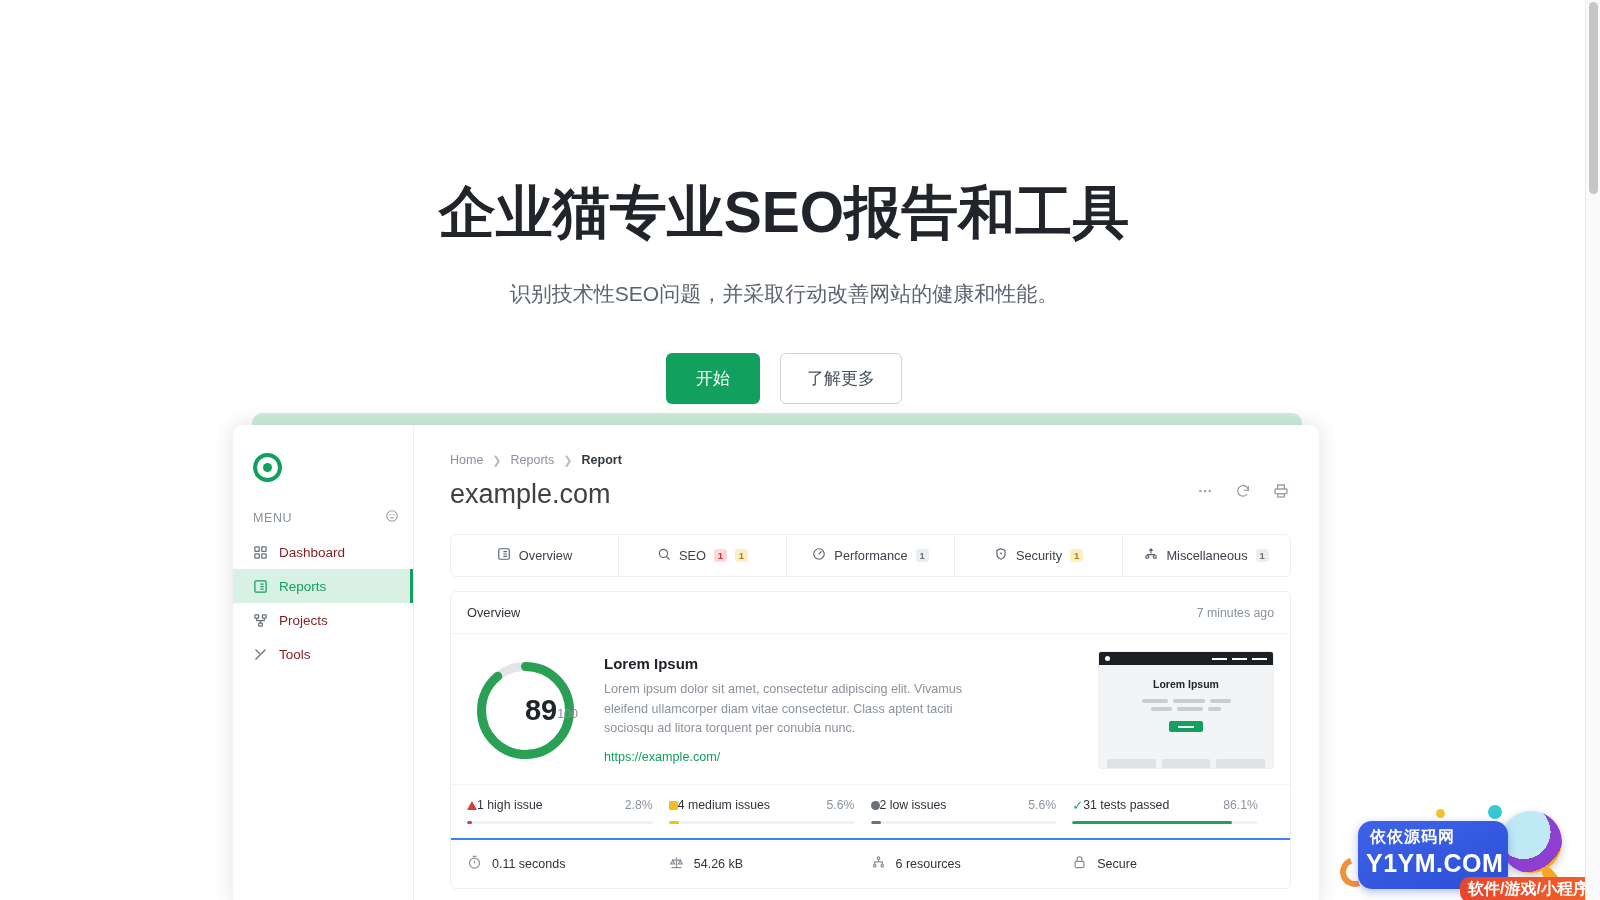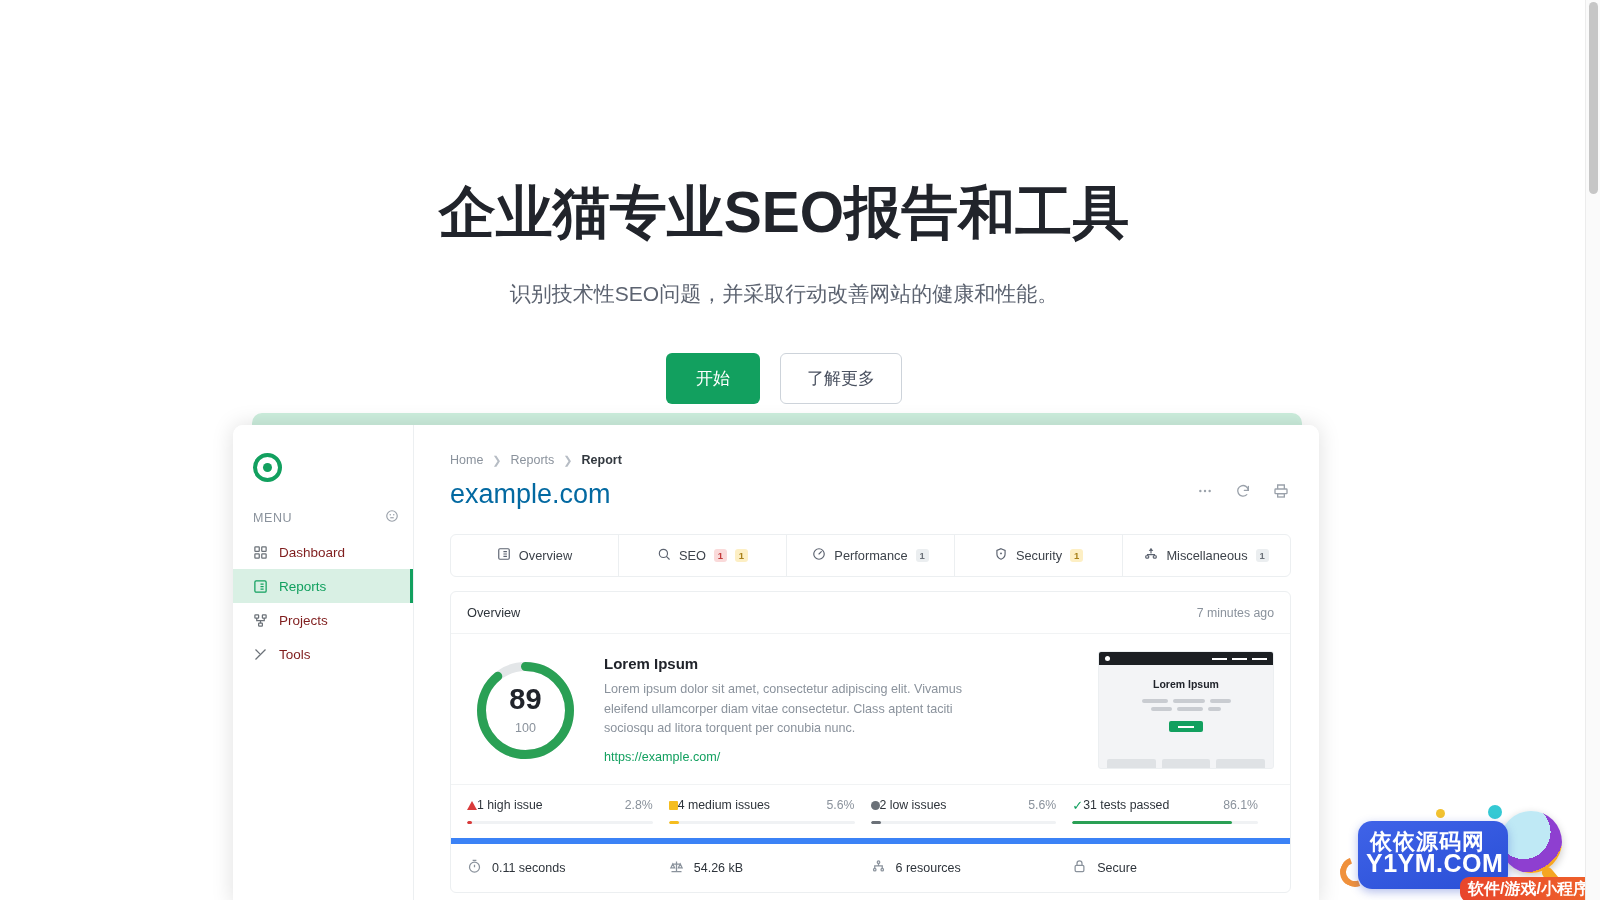--- a/index.html
+++ b/index.html
@@ -103,21 +103,21 @@
   .sb-item.active {
     background: #d9f0e4; color: #12a05f; border-right: 3px solid #12a05f;
   }
   .sb-ico { width: 15px; height: 15px; display: block; flex: none; }
 
   
   .app-main { flex: 1; background: #fff; padding: 28px 28px 0 36px; position: relative; }
   .breadcrumb { display: flex; align-items: center; gap: 9px; font-size: 12.5px; color: #8a929c; }
   .bc-sep { color: #b6bcc4; font-size: 11px; }
   .bc-current { color: #32383f; font-weight: bold; }
-  .app-title { margin-top: 12px; font-size: 27px; color: #0369a1; font-weight: normal; }
+  .app-title { margin-top: 12px; font-size: 27px; color: #404040; font-weight: normal; }
   .title-actions {
     position: absolute; right: 30px; top: 58px; display: flex; align-items: center; gap: 22px;
   }
   .ta-ico { color: #9aa1aa; cursor: pointer; display: block; }
 
   .tabs {
     margin-top: 24px; display: flex; border: 1px solid #eceff1;
     border-radius: 6px; background: #fff; overflow: hidden;
   }
   .tab {
@@ -141,22 +141,22 @@
   .panel-head {
     display: flex; justify-content: space-between; align-items: center;
     padding: 13px 16px; border-bottom: 1px solid #f1f3f4;
   }
   .panel-head-title { font-size: 12.8px; color: #2e343b; }
   .panel-head-time { font-size: 12.3px; color: #8a929c; }
 
   .ov-body { display: flex; align-items: center; padding: 17px 16px 15px 16px; gap: 20px; }
   .gauge { position: relative; width: 105px; height: 105px; flex: none; margin-left: 6px; }
   .gauge-num {
-    position: absolute; inset: 0; display: flex; flex-direction: column;
-    align-items: center; justify-content: center;
+    position: absolute; inset: 0; display: flex; flex-direction: row;
+    align-items: center; justify-content: flex-end;
   }
   .gauge-score { font-size: 29px; font-weight: bold; color: #21242b; line-height: 1; }
   .gauge-max { font-size: 12.5px; color: #8a929c; margin-top: 7px; }
   .ov-text { flex: 1; min-width: 0; padding-left: 6px; }
   .ov-h { font-size: 15px; font-weight: bold; color: #21242b; }
   .ov-p { margin-top: 8px; font-size: 12.6px; line-height: 1.55; color: #8a929c; max-width: 400px; }
   .ov-link { margin-top: 11px; font-size: 12.6px; color: #12a05f; display: inline-block; cursor: pointer; }
 
   .thumb {
     width: 176px; height: 118px; flex: none; background: #f3f4f6;
@@ -193,35 +193,35 @@
   .stat-left { display: flex; align-items: center; font-size: 12.3px; color: #2e343b; }
   .stat-pct { font-size: 12.3px; color: #8a929c; }
   .stat-bar { margin-top: 9px; height: 3px; background: #f0f2f4; border-radius: 2px; overflow: hidden; }
   .stat-bar i { display: block; height: 3px; border-radius: 2px; }
   .mk-tri { width: 0; height: 0; border-left: 5px solid transparent; border-right: 5px solid transparent; border-bottom: 9px solid #d93b3b; }
   .mk-sq { width: 9px; height: 9px; background: #f5bd1f; border-radius: 1px; }
   .mk-ci { width: 9px; height: 9px; background: #6b7178; border-radius: 50%; }
   .mk-ck { color: #12a05f; font-size: 13px; line-height: 1; }
 
   .metrics-row {
-    display: flex; border-top: 6px solid #3b82f6; margin-top: 14px;
+    display: flex; border-top: 2px solid #3b82f6; margin-top: 14px;
     padding: 15px 16px 15px 16px;
   }
   .metric { flex: 1; display: flex; align-items: center; gap: 10px; font-size: 12.5px; color: #2e343b; }
   .m-ico { color: #8a929c; display: block; }
 
   
   .watermark { position: absolute; left: 1340px; top: 805px; width: 250px; height: 95px; }
   .wm-blob1 {
     position: absolute; left: 18px; top: 16px; width: 150px; height: 68px;
     background: linear-gradient(160deg,#3f63e8,#2a4fd6); border-radius: 14px;
     box-shadow: 0 3px 10px rgba(40,70,200,.35);
   }
   .wm-cn {
-    position: absolute; left: 30px; top: 22px; color: #fff; font-size: 22px;
+    position: absolute; left: 30px; top: 22px; color: #fff; font-size: 16px;
     font-weight: bold; letter-spacing: 1px;
   }
   .wm-en {
     position: absolute; left: 26px; top: 44px; color: #fff; font-size: 25px;
     font-weight: bold; letter-spacing: 0.5px;
   }
   .wm-glass {
     position: absolute; left: 160px; top: 6px; width: 62px; height: 62px;
     border-radius: 50%; background: radial-gradient(circle at 38% 34%, #bfe9f5 0 48%, #8e3fd0 48% 72%, #f5a623 72% 100%);
     box-shadow: 0 3px 9px rgba(0,0,0,.22);

